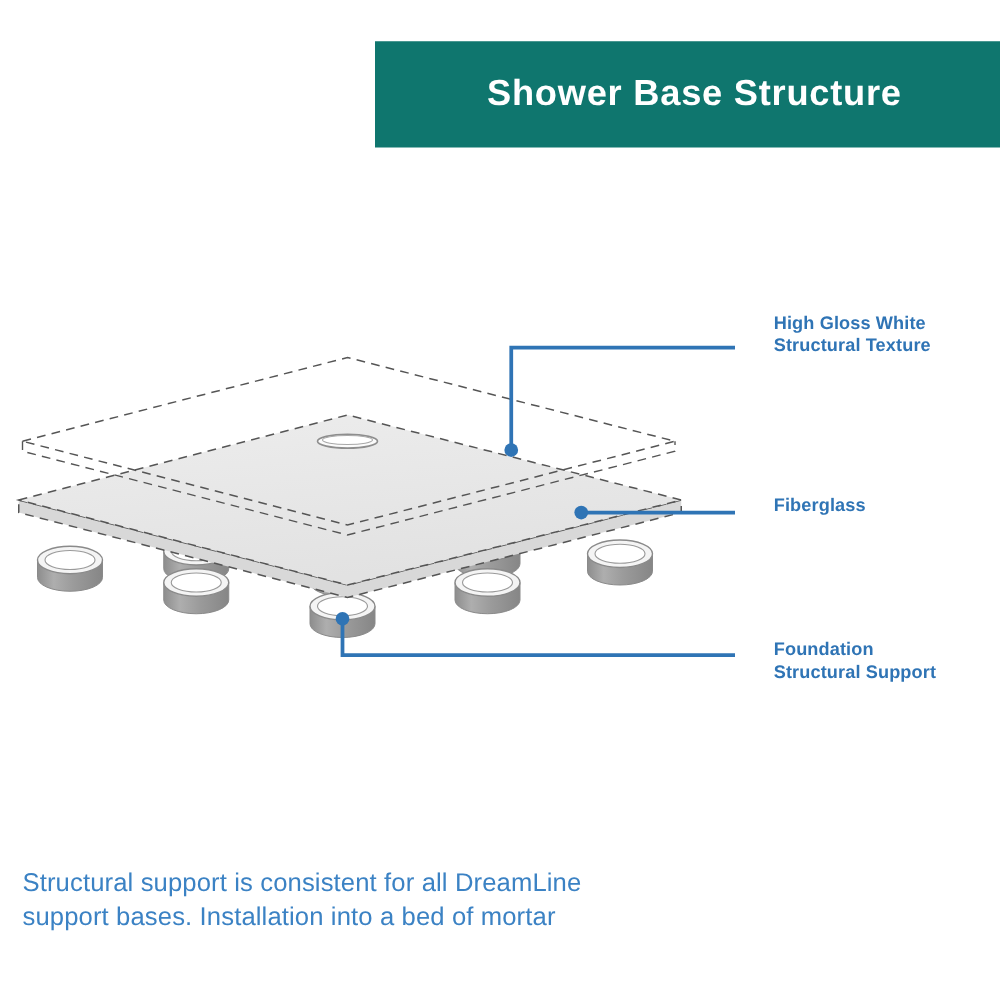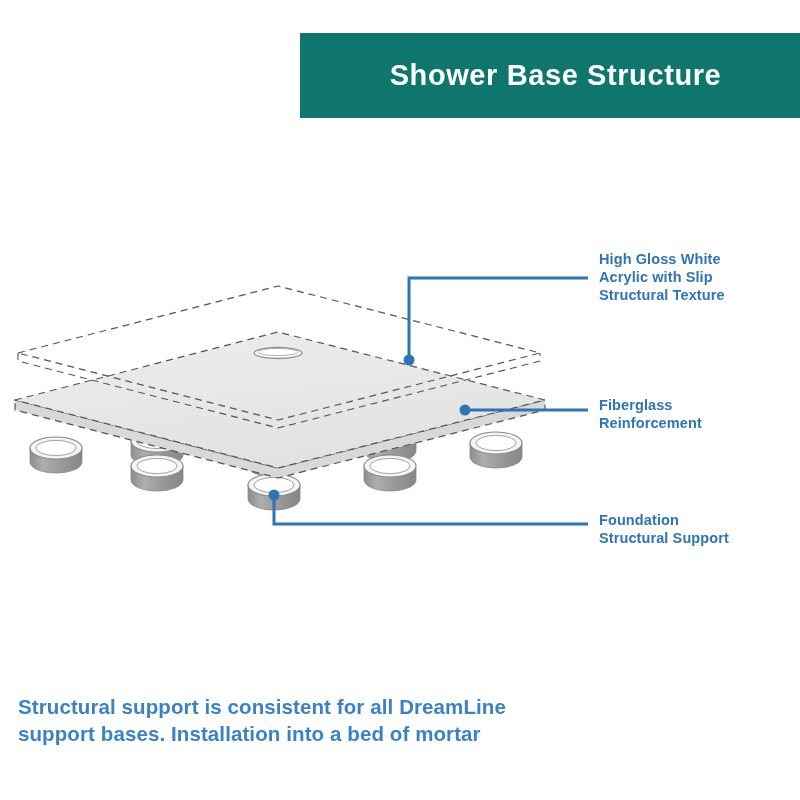--- a/index.html
+++ b/index.html
@@ -55,31 +55,31 @@
     color: #2f74b5;
     font-size: 14.5px;
     font-weight: bold;
     line-height: 18px;
     letter-spacing: 0.1px;
     width: 200px;
   }
   #callout-acrylic { left: 599px; top: 250px; }
   #callout-fiberglass { left: 599px; top: 396px; }
   #callout-foundation { left: 599px; top: 511px; }
-  .callout-line { display: block; white-space: nowrap; }
+  .callout-line { display: block; white-space: nowrap; margin-left: 20px; }
 
   
   #bottom-caption {
     position: absolute;
     left: 18px;
     top: 693px;
     width: 560px;
     color: #3b82c4;
     font-size: 20.5px;
-    font-weight: bold;
+    font-weight: normal;
     line-height: 27px;
     letter-spacing: 0.1px;
   }
   .caption-line { display: block; white-space: nowrap; }
 </style>
 </head>
 <body>
 
 <div id="header-banner">
   <div id="header-title">Shower Base Structure</div>
@@ -182,27 +182,25 @@
     <g>
       <path d="M 274,495 L 274,524 L 588,524" fill="none" stroke="#2f74b5" stroke-width="3"></path>
       <circle cx="274" cy="495" r="5.5" fill="#2f74b5"></circle>
     </g>
 
   </svg>
 </div>
 
 <div id="callout-acrylic" class="callout-label">
   <span class="callout-line">High Gloss White</span>
-  <span class="callout-line">Acrylic with Slip</span>
   <span class="callout-line">Structural Texture</span>
 </div>
 
 <div id="callout-fiberglass" class="callout-label">
   <span class="callout-line">Fiberglass</span>
-  <span class="callout-line">Reinforcement</span>
 </div>
 
 <div id="callout-foundation" class="callout-label">
   <span class="callout-line">Foundation</span>
   <span class="callout-line">Structural Support</span>
 </div>
 
 <div id="bottom-caption">
   <span class="caption-line">Structural support is consistent for all DreamLine</span>
   <span class="caption-line">support bases. Installation into a bed of mortar</span>

